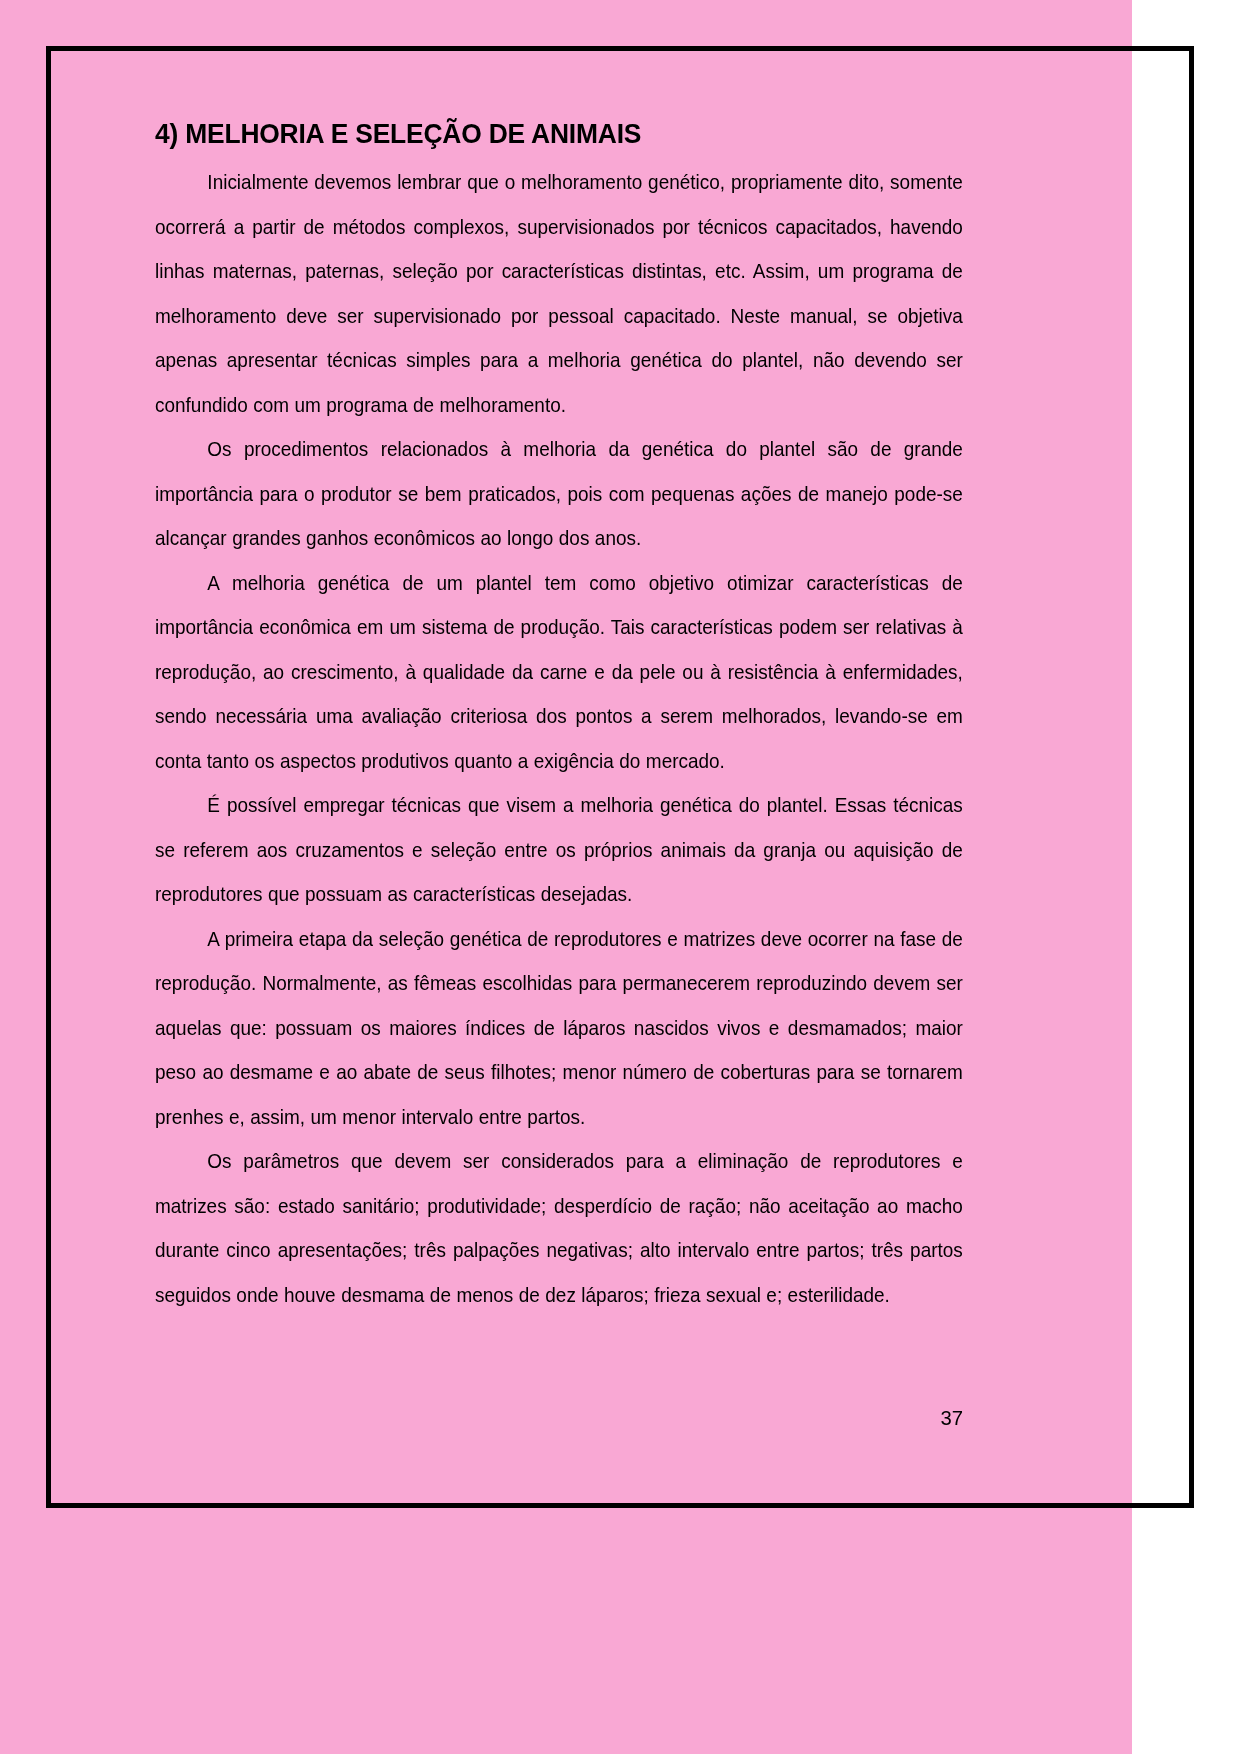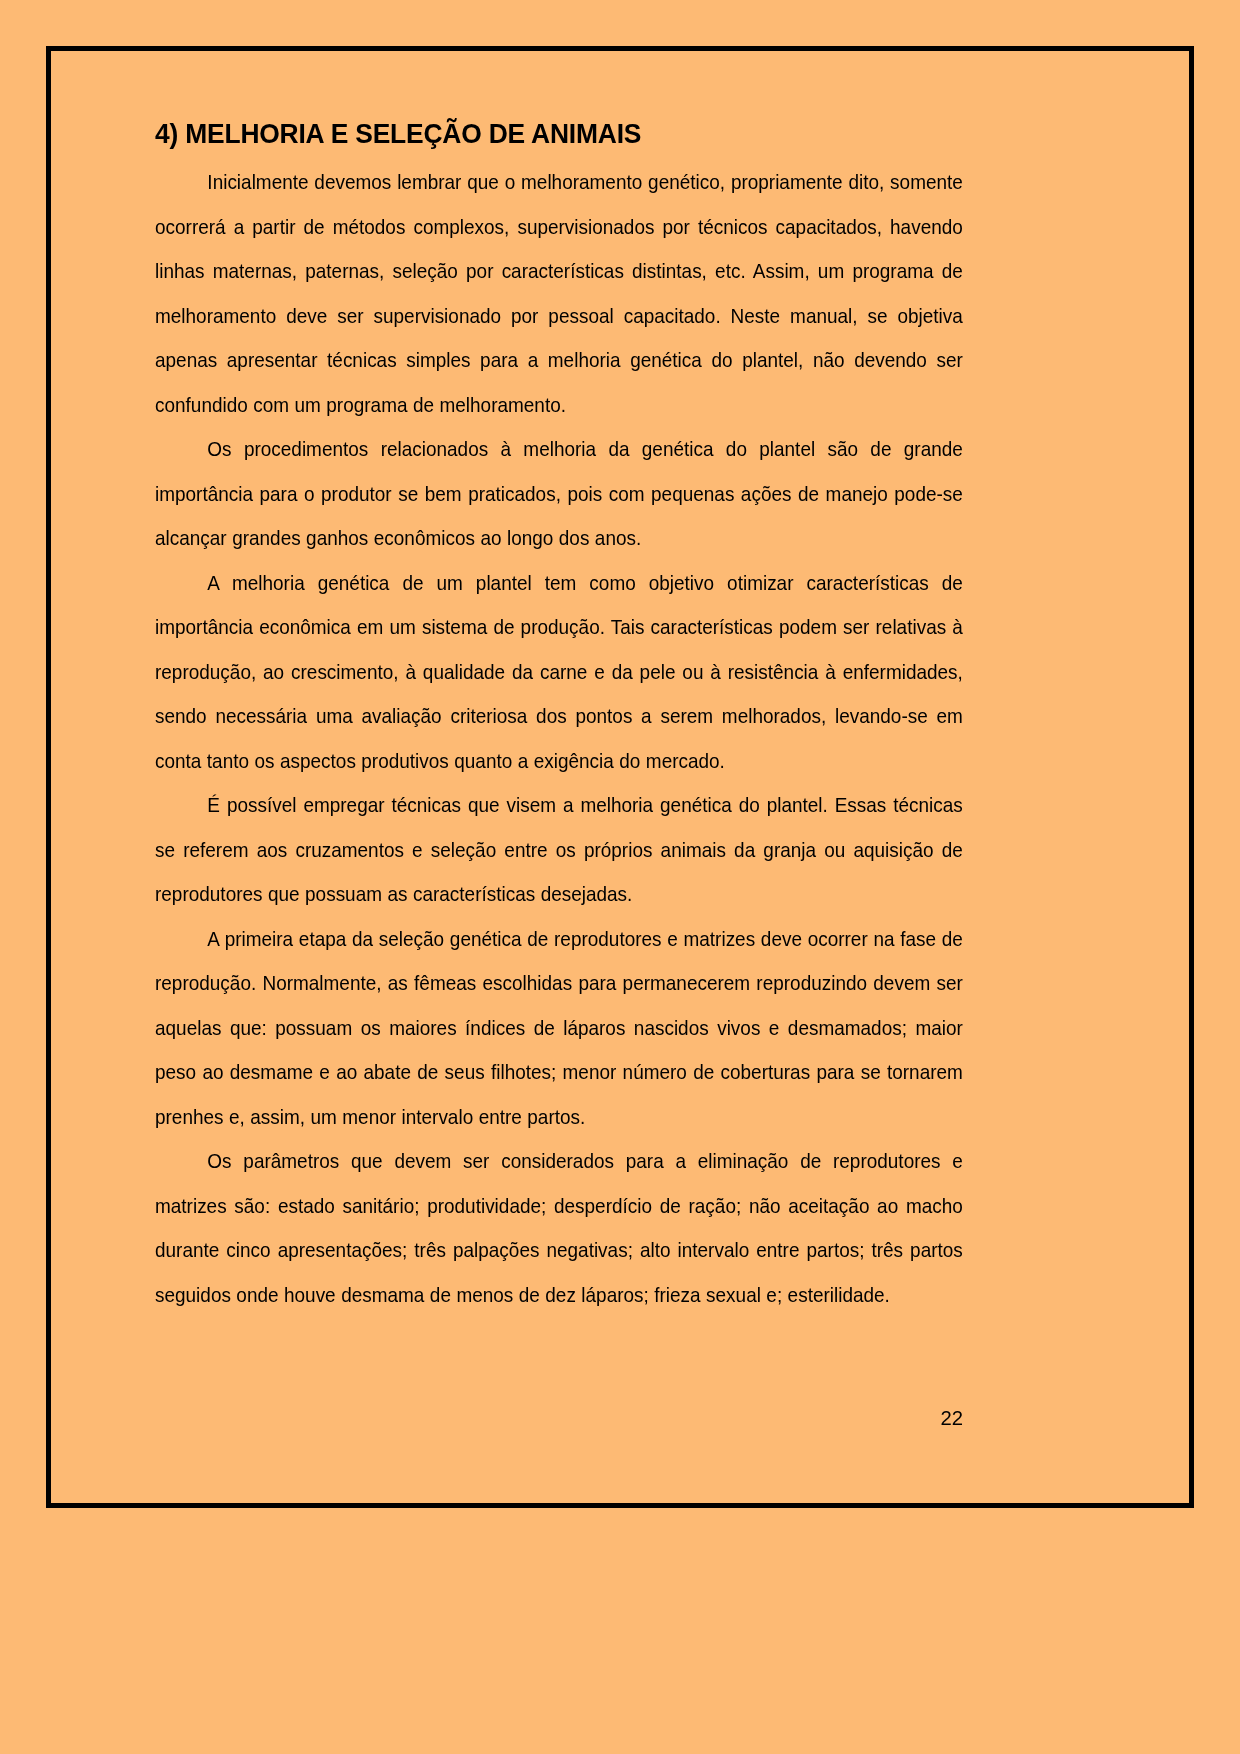--- a/index.html
+++ b/index.html
@@ -13,23 +13,23 @@
     font-family: "Liberation Sans", sans-serif;
     color: #000000;
     position: relative;
     overflow: hidden;
   }
 
   .page {
     position: absolute;
     left: 0;
     top: 0;
-    width: 1240px;
+    width: 1132px;
     height: 1754px;
-    background: #fdba74;
+    background: #f9a8d4;
     box-sizing: border-box;
   }
 
   
   .page-frame {
     position: absolute;
     left: 46px;
     top: 46px;
     width: 1148px;
     height: 1462px;
@@ -101,15 +101,15 @@
     <p class="para">A melhoria genética de um plantel tem como objetivo otimizar características de importância econômica em um sistema de produção. Tais características podem ser relativas à reprodução, ao crescimento, à qualidade da carne e da pele ou à resistência à enfermidades, sendo necessária uma avaliação criteriosa dos pontos a serem melhorados, levando-se em conta tanto os aspectos produtivos quanto a exigência do mercado.</p>
 
     <p class="para">É possível empregar técnicas que visem a melhoria genética do plantel. Essas técnicas se referem aos cruzamentos e seleção entre os próprios animais da granja ou aquisição de reprodutores que possuam as características desejadas.</p>
 
     <p class="para">A primeira etapa da seleção genética de reprodutores e matrizes deve ocorrer na fase de reprodução. Normalmente, as fêmeas escolhidas para permanecerem reproduzindo devem ser aquelas que: possuam os maiores índices de láparos nascidos vivos e desmamados; maior peso ao desmame e ao abate de seus filhotes; menor número de coberturas para se tornarem prenhes e, assim, um menor intervalo entre partos.</p>
 
     <p class="para">Os parâmetros que devem ser considerados para a eliminação de reprodutores e matrizes são: estado sanitário; produtividade; desperdício de ração; não aceitação ao macho durante cinco apresentações; três palpações negativas; alto intervalo entre partos; três partos seguidos onde houve desmama de menos de dez láparos; frieza sexual e; esterilidade.</p>
 
   </div>
 
-  <div class="page-number">22</div>
+  <div class="page-number">37</div>
 
 </div>
 
 </body></html>

